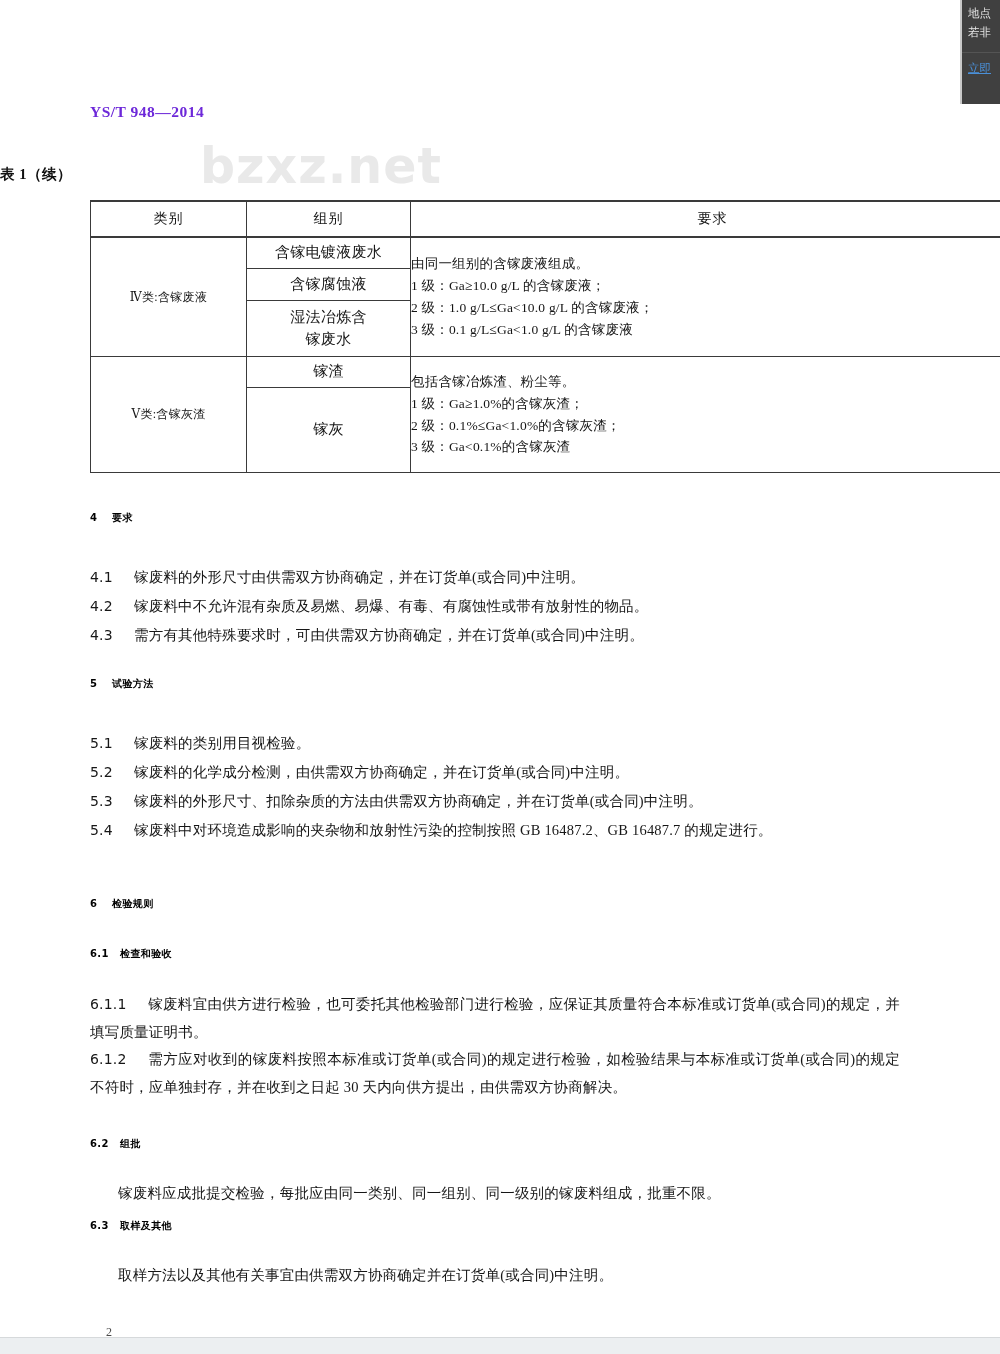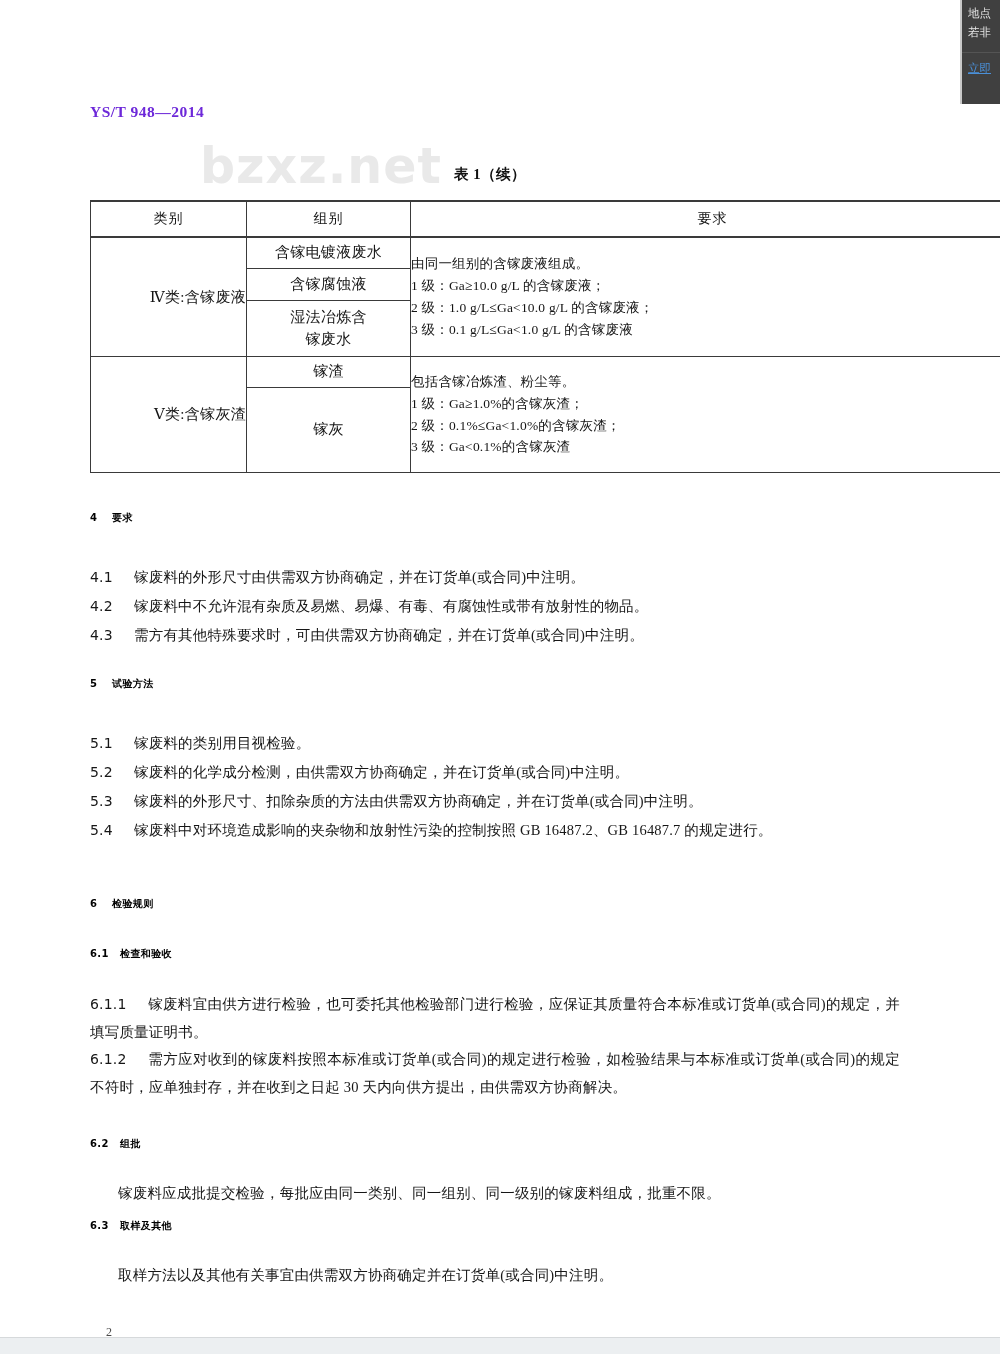--- a/index.html
+++ b/index.html
@@ -60,21 +60,20 @@
     color: #6d28d9;
     z-index: 3;
   }
 
   
   #table-caption {
     position: absolute;
     left: 0;
     top: 165px;
     width: 980px;
-    text-align: center;
     font-size: 14.5px;
     font-weight: bold;
     letter-spacing: 0.5px;
     color: #111;
     z-index: 3;
   }
 
   
   #req-table {
     position: absolute;
@@ -100,22 +99,22 @@
 
   .hdr-cell {
     height: 34px;
     text-align: center;
     font-size: 14px;
     letter-spacing: 1px;
   }
   #req-table tr.header-row td { border-bottom-width: 2px; }
 
   .cat-cell {
-    text-align: right;
-    font-size: 15px;
+    text-align: center;
+    font-size: 12px;
     letter-spacing: 0.3px;
   }
   .grp-cell {
     text-align: center;
     font-size: 15px;
     letter-spacing: 0.3px;
     line-height: 1.45;
   }
   .req-cell {
     padding: 6px 0 6px 9px;

